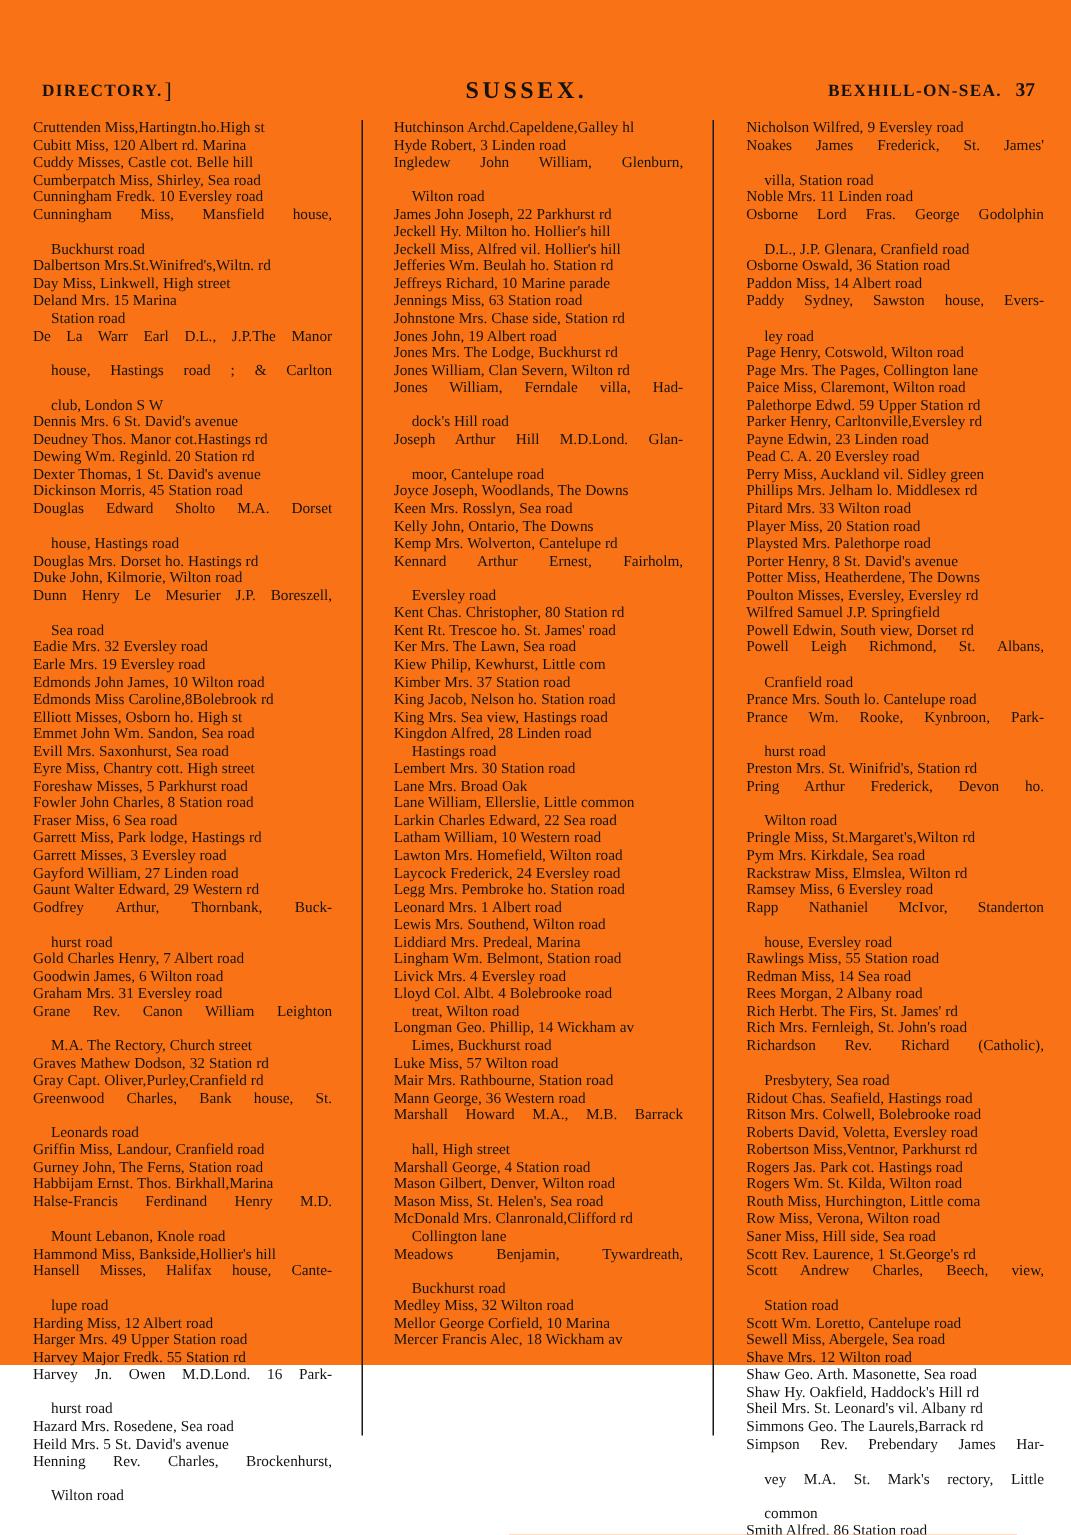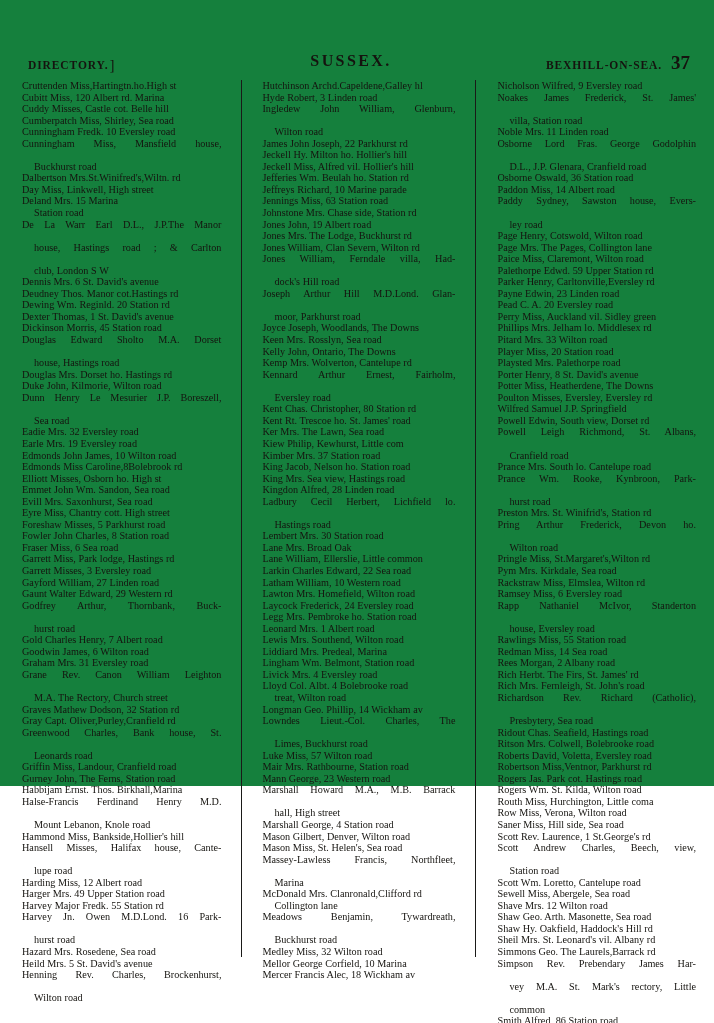--- a/index.html
+++ b/index.html
@@ -6,24 +6,24 @@
   html,body{margin:0;padding:0;background:#ffffff;}
   body{
     width:714px;height:1023px;
     font-family:"Liberation Serif","DejaVu Serif",serif;
     color:#15130f;
     overflow:hidden;
     position:relative;
   }
   #page{
     position:relative;
-    width:714px;height:786px;
+    width:714px;height:910px;
     box-sizing:border-box;
     padding:0;
-    background:#15803d;
+    background:#f97316;
   }
   
   .runhead{
     position:absolute;
     left:28px;right:24px;top:52px;
     height:22px;
     display:flex;
     align-items:baseline;
     justify-content:space-between;
     font-weight:bold;
@@ -56,21 +56,21 @@
   .rh-right{
     font-size:11.5px;
     letter-spacing:.9px;
     text-transform:uppercase;
     white-space:nowrap;
     display:flex;
     align-items:baseline;
     gap:9px;
   }
   .rh-right .pageno{
-    font-size:19px;
+    font-size:13px;
     letter-spacing:0;
   }
 
   
   .cols{
     position:absolute;
     left:22px;right:18px;top:80px;
     height:930px;
     display:flex;
     align-items:flex-start;
@@ -362,21 +362,21 @@
         </p>
         <p class="entry">
           <span class="ln last">Jones William, Clan Severn, Wilton rd</span>
         </p>
         <p class="entry">
           <span class="ln j">Jones William, Ferndale villa, Had-</span>
           <span class="ln cont last">dock's Hill road</span>
         </p>
         <p class="entry">
           <span class="ln j">Joseph Arthur Hill M.D.Lond. Glan-</span>
-          <span class="ln cont last">moor, Parkhurst road</span>
+          <span class="ln cont last">moor, Cantelupe road</span>
         </p>
         <p class="entry">
           <span class="ln last">Joyce Joseph, Woodlands, The Downs</span>
         </p>
         <p class="entry">
           <span class="ln last">Keen Mrs. Rosslyn, Sea road</span>
         </p>
         <p class="entry">
           <span class="ln last">Kelly John, Ontario, The Downs</span>
         </p>
@@ -405,21 +405,20 @@
         <p class="entry">
           <span class="ln last">King Jacob, Nelson ho. Station road</span>
         </p>
         <p class="entry">
           <span class="ln last">King Mrs. Sea view, Hastings road</span>
         </p>
         <p class="entry">
           <span class="ln last">Kingdon Alfred, 28 Linden road</span>
         </p>
         <p class="entry">
-          <span class="ln j">Ladbury Cecil Herbert, Lichfield lo.</span>
           <span class="ln cont last">Hastings road</span>
         </p>
         <p class="entry">
           <span class="ln last">Lembert Mrs. 30 Station road</span>
         </p>
         <p class="entry">
           <span class="ln last">Lane Mrs. Broad Oak</span>
         </p>
         <p class="entry">
           <span class="ln last">Lane William, Ellerslie, Little common</span>
@@ -457,48 +456,43 @@
         <p class="entry">
           <span class="ln last">Lloyd Col. Albt. 4 Bolebrooke road</span>
         </p>
         <p class="entry">
           <span class="ln cont last">treat, Wilton road</span>
         </p>
         <p class="entry">
           <span class="ln last">Longman Geo. Phillip, 14 Wickham av</span>
         </p>
         <p class="entry">
-          <span class="ln j">Lowndes Lieut.-Col. Charles, The</span>
           <span class="ln cont last">Limes, Buckhurst road</span>
         </p>
         <p class="entry">
           <span class="ln last">Luke Miss, 57 Wilton road</span>
         </p>
         <p class="entry">
           <span class="ln last">Mair Mrs. Rathbourne, Station road</span>
         </p>
         <p class="entry">
-          <span class="ln last">Mann George, 23 Western road</span>
+          <span class="ln last">Mann George, 36 Western road</span>
         </p>
         <p class="entry">
           <span class="ln j">Marshall Howard M.A., M.B. Barrack</span>
           <span class="ln cont last">hall, High street</span>
         </p>
         <p class="entry">
           <span class="ln last">Marshall George, 4 Station road</span>
         </p>
         <p class="entry">
           <span class="ln last">Mason Gilbert, Denver, Wilton road</span>
         </p>
         <p class="entry">
           <span class="ln last">Mason Miss, St. Helen's, Sea road</span>
-        </p>
-        <p class="entry">
-          <span class="ln j">Massey-Lawless Francis, Northfleet,</span>
-          <span class="ln cont last">Marina</span>
         </p>
         <p class="entry">
           <span class="ln last">McDonald Mrs. Clanronald,Clifford rd</span>
         </p>
         <p class="entry">
           <span class="ln cont last">Collington lane</span>
         </p>
         <p class="entry">
           <span class="ln j">Meadows Benjamin, Tywardreath,</span>
           <span class="ln cont last">Buckhurst road</span>

